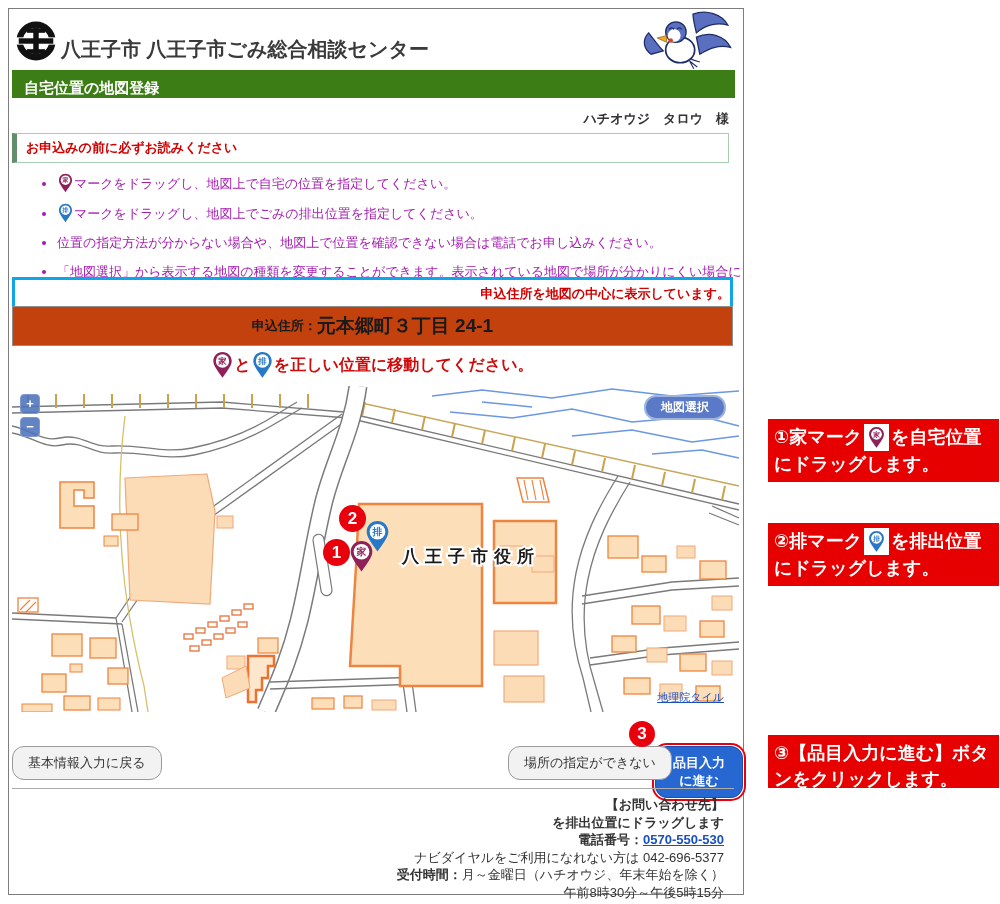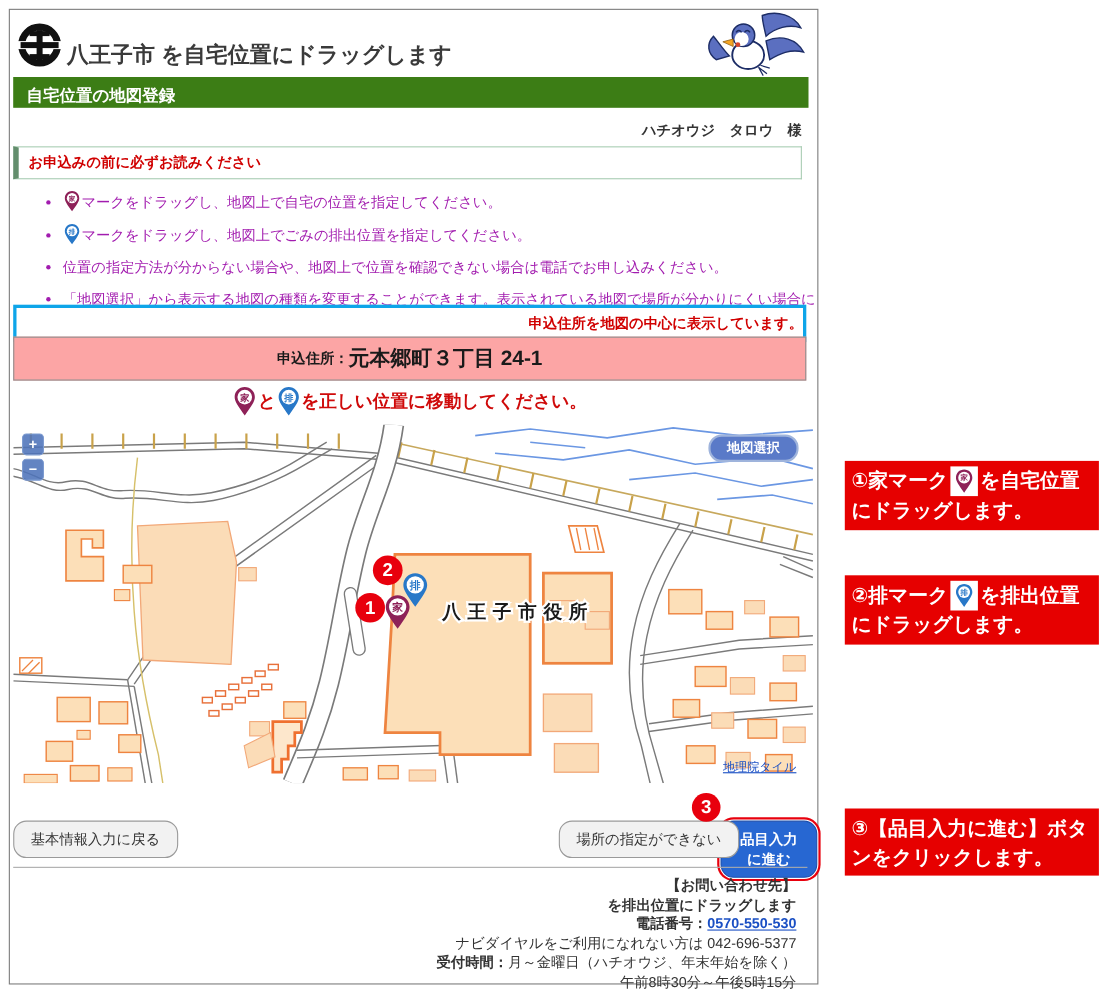--- a/index.html
+++ b/index.html
@@ -11,21 +11,21 @@
   .mascot{position:absolute;left:628px;top:0px;}
   .green-bar{position:absolute;left:3px;top:61px;width:723px;height:28px;background:#3c7d15;color:#fff;font-size:15px;font-weight:bold;line-height:36px;padding-left:12px;box-sizing:border-box;}
   .user-name{position:absolute;left:3px;top:101px;width:717px;text-align:right;font-size:13px;font-weight:bold;color:#333;}
   
   .read-first{position:absolute;left:3px;top:124px;width:717px;border:1px solid #a9cdb3;border-left:5px solid #638e6d;background:#fff;color:#d00000;font-size:13px;font-weight:bold;padding:5px 0 5px 9px;box-sizing:border-box;}
   .bullets{position:absolute;left:14px;top:156px;width:706px;margin:8px;padding:0 0 0 26px;font-size:13px;line-height:19px;color:#a21caf;}
   .bullets li{margin-bottom:10px;}
   .pin{display:inline-block;vertical-align:-5px;margin:0 1px;}
   
   .center-notice{position:absolute;left:3px;top:268px;width:721px;border:3px solid #0ea5e9;color:#d00000;font-size:13px;font-weight:bold;text-align:right;padding:5px 0;box-sizing:border-box;background:#fff;}
-  .address-box{position:absolute;left:3px;top:297px;width:721px;height:40px;border:1px solid #8f8f8f;box-sizing:border-box;display:flex;align-items:center;justify-content:center;background:#fca5a5;}
+  .address-box{position:absolute;left:3px;top:297px;width:721px;height:40px;border:1px solid #8f8f8f;box-sizing:border-box;display:flex;align-items:center;justify-content:center;background:#c2410c;}
   .address-label{font-size:13px;font-weight:bold;color:#1a1a1a;}
   .address-value{font-size:19px;font-weight:bold;color:#1a1a1a;}
   .drag-line{position:absolute;left:3px;top:342px;width:721px;text-align:center;font-size:16px;font-weight:bold;color:#cf0a0a;}
   .drag-line .pin{vertical-align:-9px;}
   
   .map{position:absolute;left:3px;top:377px;width:728px;height:326px;overflow:hidden;background:#fff;}
   .map svg.tiles{position:absolute;left:0;top:0;}
   .zoomctl{position:absolute;left:8px;top:8px;display:flex;flex-direction:column;gap:3px;z-index:5;}
   .zoomctl button{width:20px;height:20px;border:1px solid #7d9bd0;border-radius:4px;background:rgba(77,115,185,.88);color:#fff;font-size:13px;font-weight:bold;line-height:16px;padding:0;cursor:pointer;}
   .layer-btn{position:absolute;right:14px;top:9px;z-index:5;background:#5a7ac8;border:2px solid #9fb4dc;border-radius:12px;color:#fff;font-size:12px;font-weight:bold;padding:2px 15px;cursor:pointer;font-family:inherit;}
@@ -40,36 +40,36 @@
   .badge3{position:absolute;left:620px;top:712px;width:26px;height:26px;border-radius:50%;background:#e8000d;color:#fff;font-size:17px;font-weight:bold;text-align:center;line-height:26px;}
   
   .footer{position:absolute;left:3px;top:779px;width:722px;border-top:1px solid #ababab;padding:7px 10px 0 0;box-sizing:border-box;text-align:right;font-size:13px;line-height:17.5px;color:#333;}
   .footer .b{font-weight:bold;}
   .footer a{color:#1a4fc4;font-weight:bold;}
   
   .anno{position:absolute;left:768px;width:231px;background:#e60000;color:#fff;font-size:18px;font-weight:bold;line-height:26px;padding:5px 6px;box-sizing:border-box;}
   .anno .iconbox{display:inline-flex;width:25px;height:27px;background:#fff;align-items:center;justify-content:center;vertical-align:-6px;margin:0 2px;}
   .anno1{top:419px;height:63px;}
   .anno2{top:523px;height:63px;}
-  .anno3{top:735px;height:61px;}
+  .anno3{top:735px;height:53px;}
 </style>
 </head>
 <body>
 
 <div class="container">
 
   <svg class="emblem" width="40" height="40" viewBox="0 0 44 44">
     <circle cx="22" cy="22" r="18" fill="none" stroke="#111" stroke-width="7"></circle>
     <rect x="0" y="18" width="44" height="8" fill="#fff"></rect>
     <rect x="19" y="7" width="6" height="30" fill="#111"></rect>
     <rect x="12" y="8" width="20" height="5" fill="#111"></rect>
     <rect x="3" y="19" width="38" height="6" fill="#111"></rect>
     <rect x="12" y="31" width="20" height="5" fill="#111"></rect>
   </svg>
-  <div class="page-title">八王子市 を自宅位置にドラッグします</div>
+  <div class="page-title">八王子市 八王子市ごみ総合相談センター</div>
   <svg class="mascot" width="100" height="64" viewBox="0 0 110 75">
     <path d="M62,6 C78,0 96,6 103,19 C90,15 76,19 66,28 C64,19 62,12 62,6 Z" fill="#5b6fc0" stroke="#1d2d66" stroke-width="1.5"></path>
     <path d="M66,33 C82,26 99,31 106,45 C92,41 80,47 70,53 Z" fill="#5b6fc0" stroke="#1d2d66" stroke-width="1.5"></path>
     <path d="M13,53 C4,47 2,36 10,28 C15,34 21,43 27,49 Z" fill="#5b6fc0" stroke="#1d2d66" stroke-width="1.5"></path>
     <ellipse cx="47" cy="48" rx="17" ry="15" fill="#fff" stroke="#1d2d66" stroke-width="2"></ellipse>
     <circle cx="42" cy="27" r="12" fill="#5b6fc0" stroke="#1d2d66" stroke-width="1.5"></circle>
     <circle cx="40" cy="31" r="7.5" fill="#fff"></circle>
     <path d="M34,24 q3,-4 6,0 M43,24 q3,-4 6,0" stroke="#1d2d66" stroke-width="1.5" fill="none"></path>
     <polygon points="31,31 20,34 31,39" fill="#f5a623" stroke="#8a5a10" stroke-width="0.8"></polygon>
     <circle cx="36" cy="37" r="2.6" fill="#d6452a"></circle>

